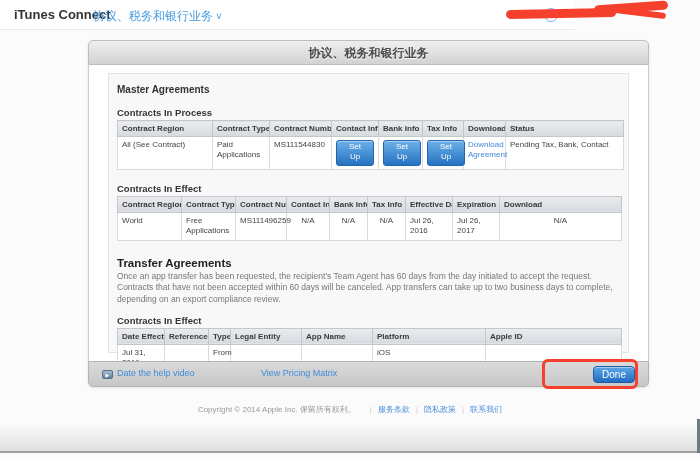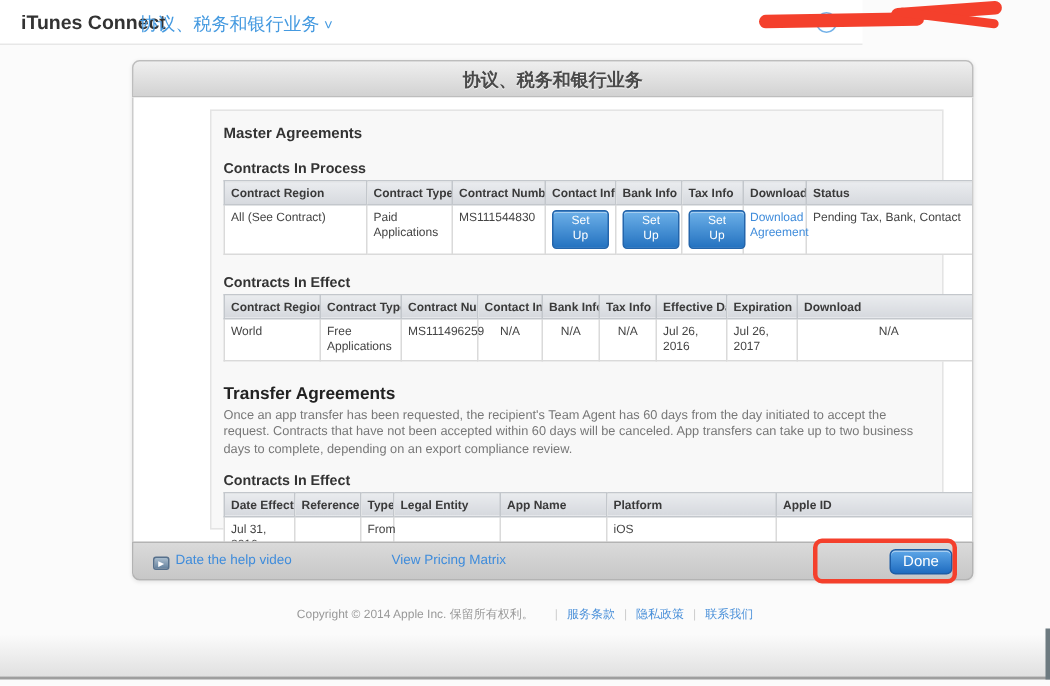--- a/index.html
+++ b/index.html
@@ -16,21 +16,21 @@
   .scribble { position:absolute; background:#f4402c; border-radius:5px; z-index:9; }
   .scr-a { left:506px; top:9px; width:110px; height:9px; transform:rotate(-1deg); }
   .scr-b { left:594px; top:3px; width:74px; height:9px; transform:rotate(-4deg); }
   .scr-c { left:598px; top:9px; width:68px; height:6px; transform:rotate(7deg); }
   .done-annotation { position:absolute; left:542px; top:359px; width:96px; height:30px; border:3px solid #f4402c; border-radius:6px; z-index:9; pointer-events:none; }
 
   
   .card { position:absolute; left:88px; top:40px; width:561px; z-index:2; box-shadow:0 1px 3px rgba(0,0,0,0.10); border-radius:5px; }
   .card-titlebar { height:25px; background:linear-gradient(#efefef,#d2d2d2); border:1px solid #bdbdbd; border-radius:5px 5px 0 0; text-align:center; font-size:12px; font-weight:bold; color:#4a4a4a; line-height:24px; text-shadow:0 1px 0 rgba(255,255,255,0.8); }
   .card-body { background:#fff; border-left:1px solid #ccc; border-right:1px solid #ccc; height:296px; padding:8px 19px; overflow:hidden; }
-  .panel { background:#f8f8f8; border:1px solid #e4e4e4; padding:8px 8px 10px 8px; height:100%;margin-left:32px; }
+  .panel { background:#f8f8f8; border:1px solid #e4e4e4; padding:8px 8px 10px 8px; height:100%; }
 
   .h-master { font-size:10px; font-weight:bold; color:#333; margin:2px 0 12px 0; }
   .h-sub { font-size:9.5px; font-weight:bold; color:#333; margin-bottom:2px; }
   .h-transfer { font-size:11.5px; font-weight:bold; color:#222; margin:16px 0 2px 0; }
   .desc { font-size:8.5px; color:#777; line-height:1.35; margin-bottom:5px; }
 
   
   table { border-collapse:collapse; width:100%; table-layout:fixed; background:#fff; margin-bottom:4px; }
   th { background:linear-gradient(#eaecef,#d6d9de); border:1px solid #c3c7cc; font-size:8px; font-weight:bold; color:#3a3a3a; text-align:left; padding:3px 4px; white-space:nowrap; overflow:hidden; }
   td { border:1px solid #dadada; font-size:8px; color:#444; padding:3px 4px; vertical-align:top; line-height:1.3; background:#fff; }

